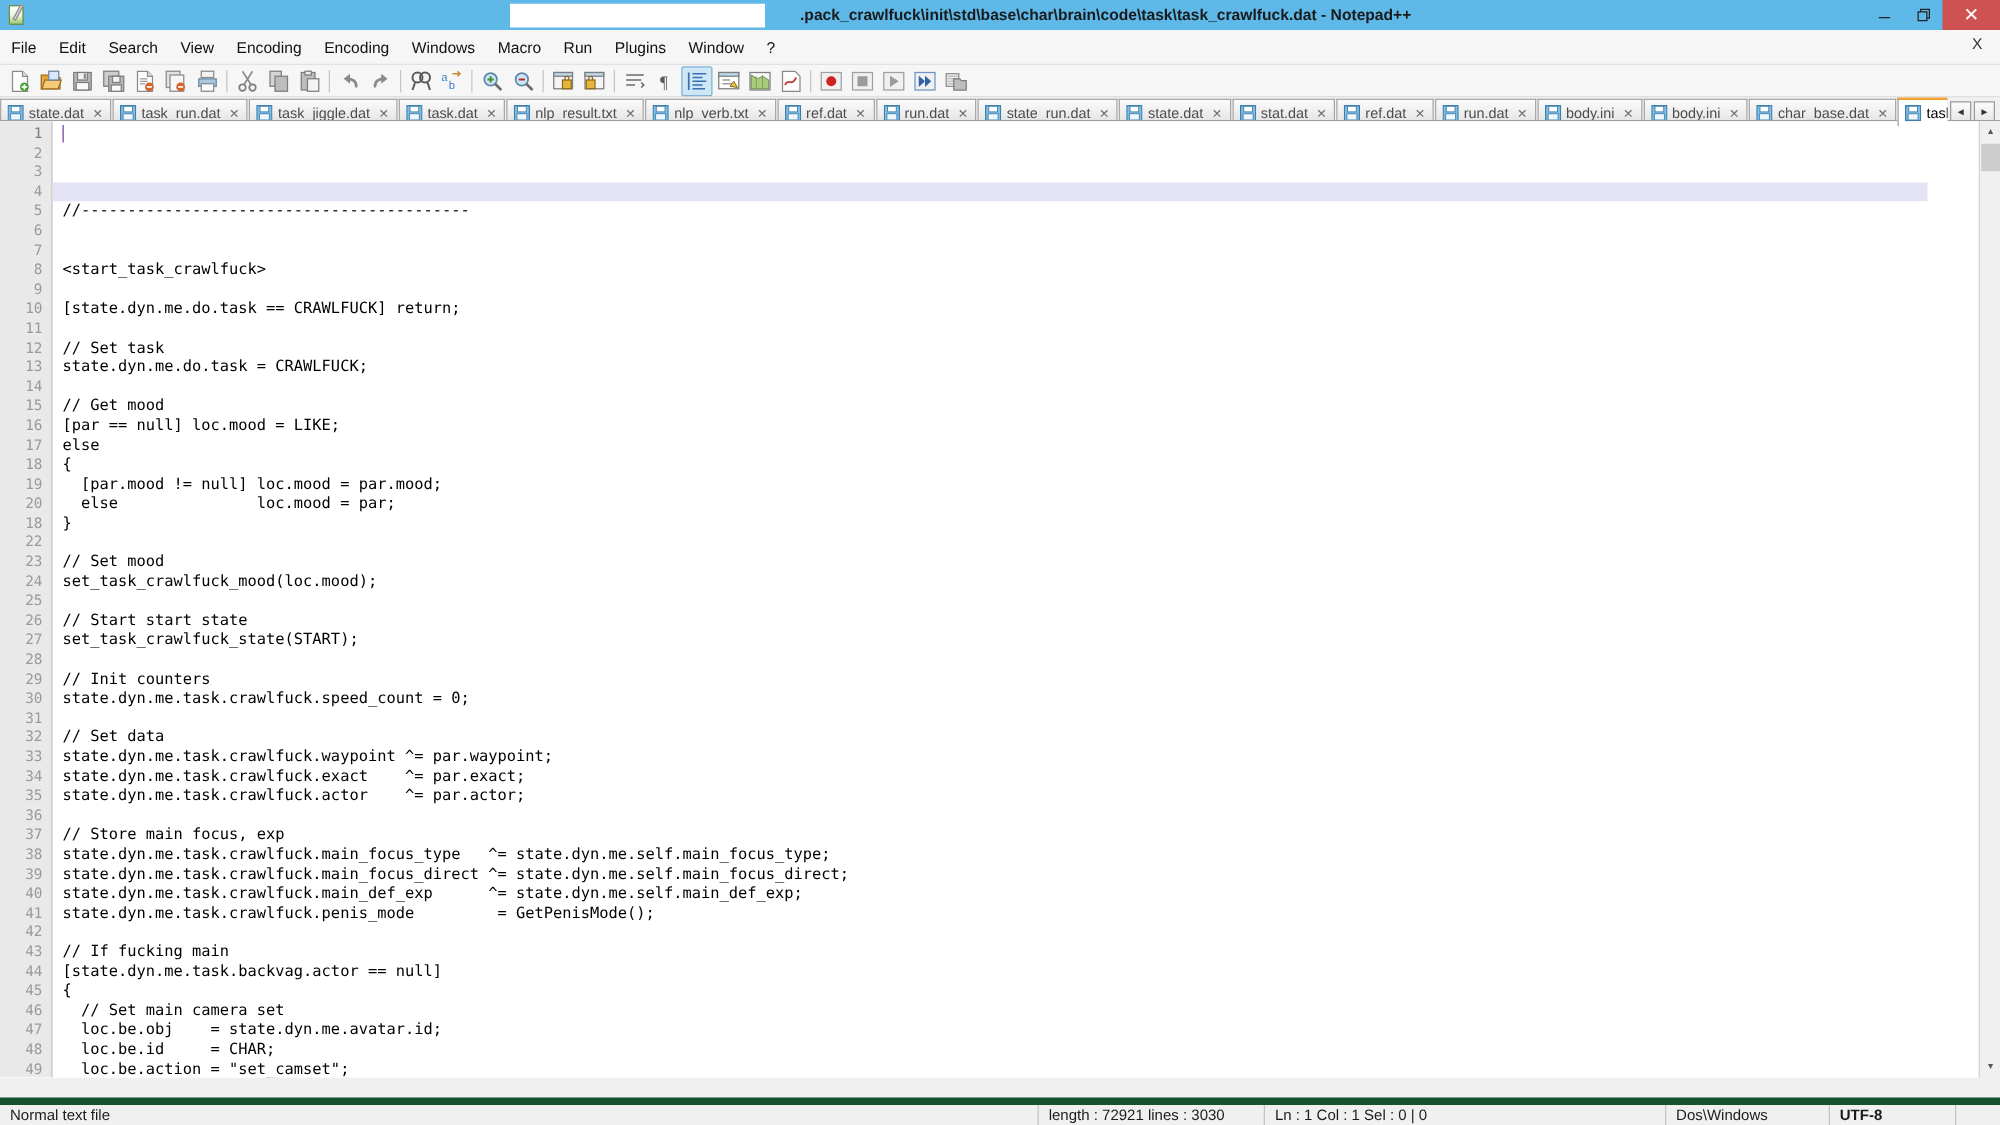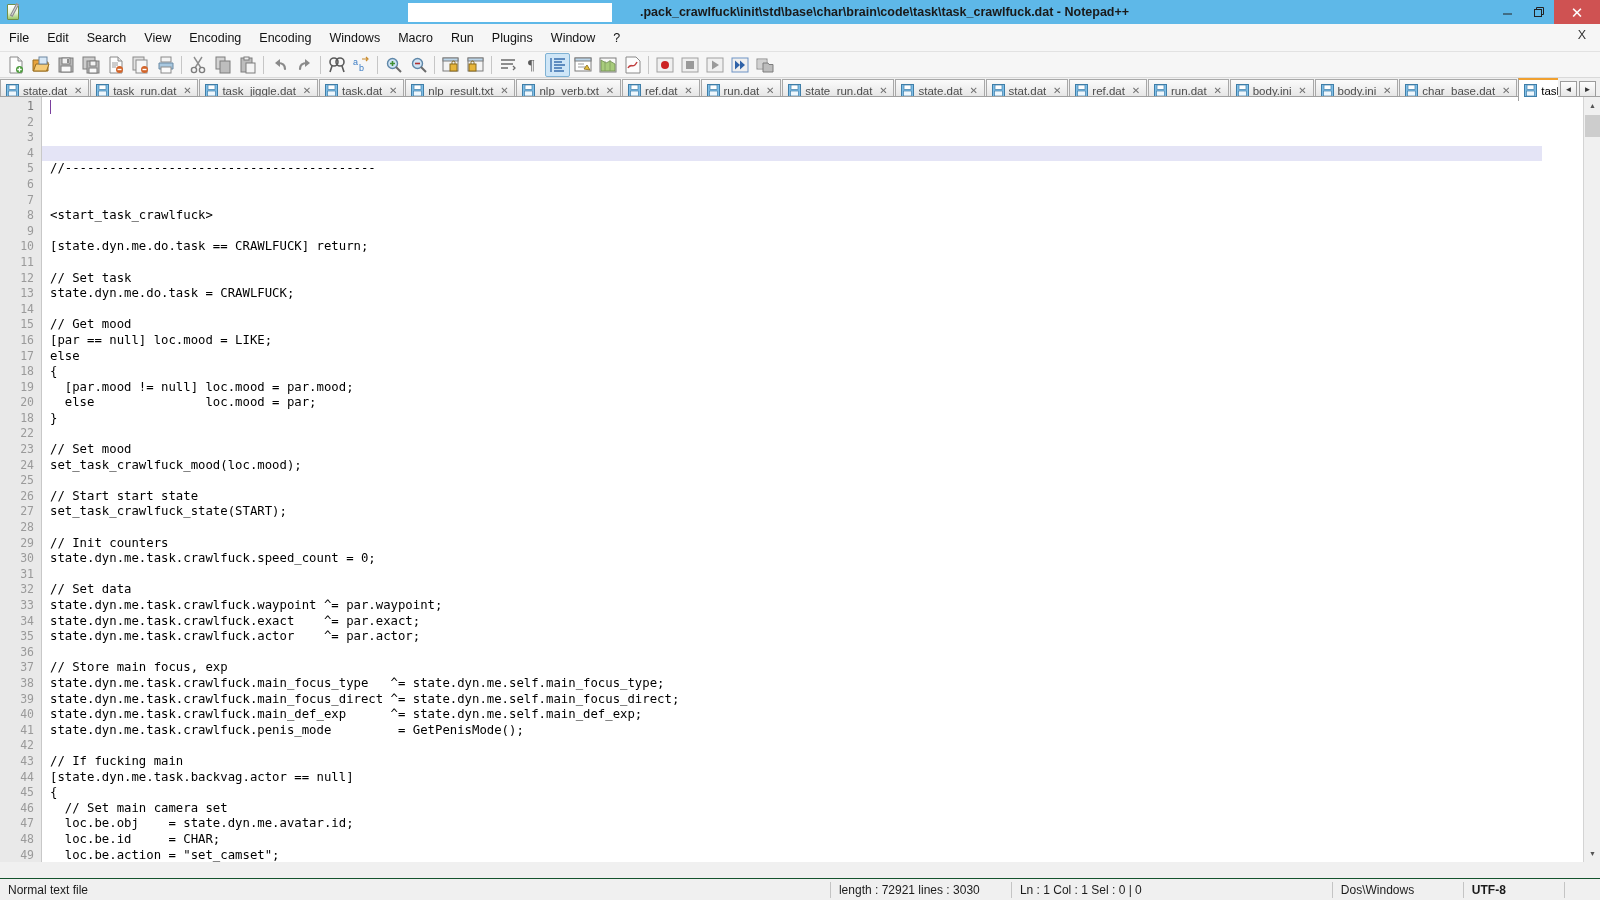--- a/index.html
+++ b/index.html
@@ -275,21 +275,21 @@
     background: #cdcdcd;
   }
   #vscroll .bottom-arrow { position: absolute; left: 0; bottom: 0; }
 
   
   #statusbar {
     position: absolute;
     left: 0; right: 0; bottom: 0;
     height: 22px;
     background: #f0f0f0;
-    border-top: 1px solid #14532d;
+    border-top: 6px solid #14532d;
     display: flex;
     align-items: center;
     font-size: 12px;
     color: #1b1b1b;
   }
   .sb-cell {
     height: 22px;
     line-height: 22px;
     padding: 0 8px;
     white-space: nowrap;

